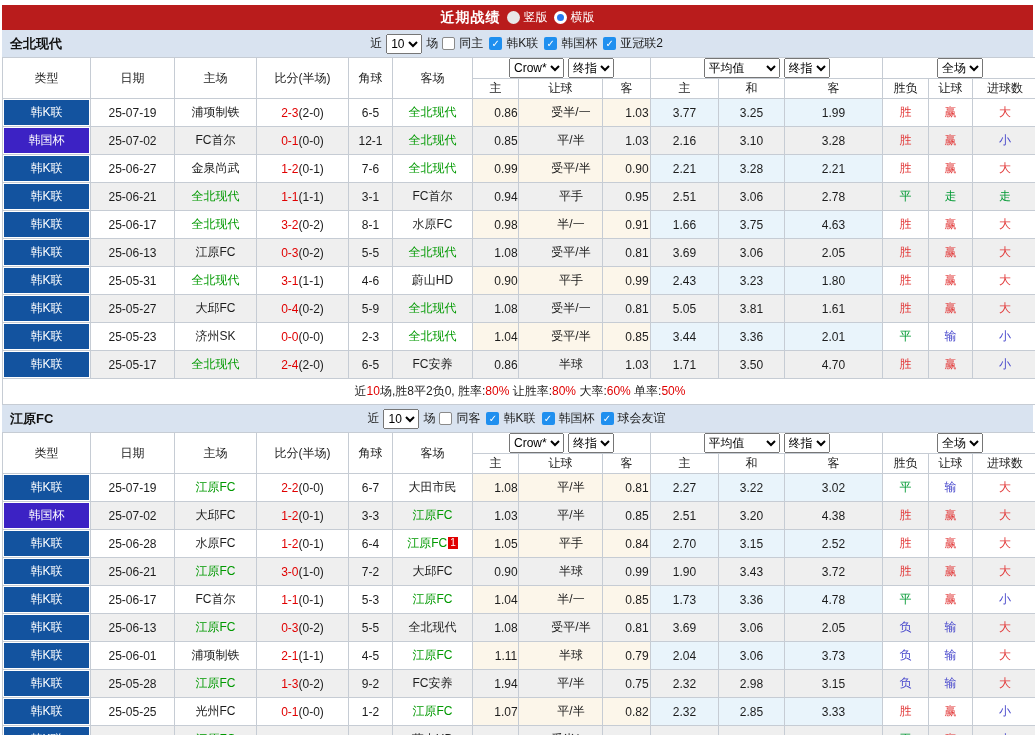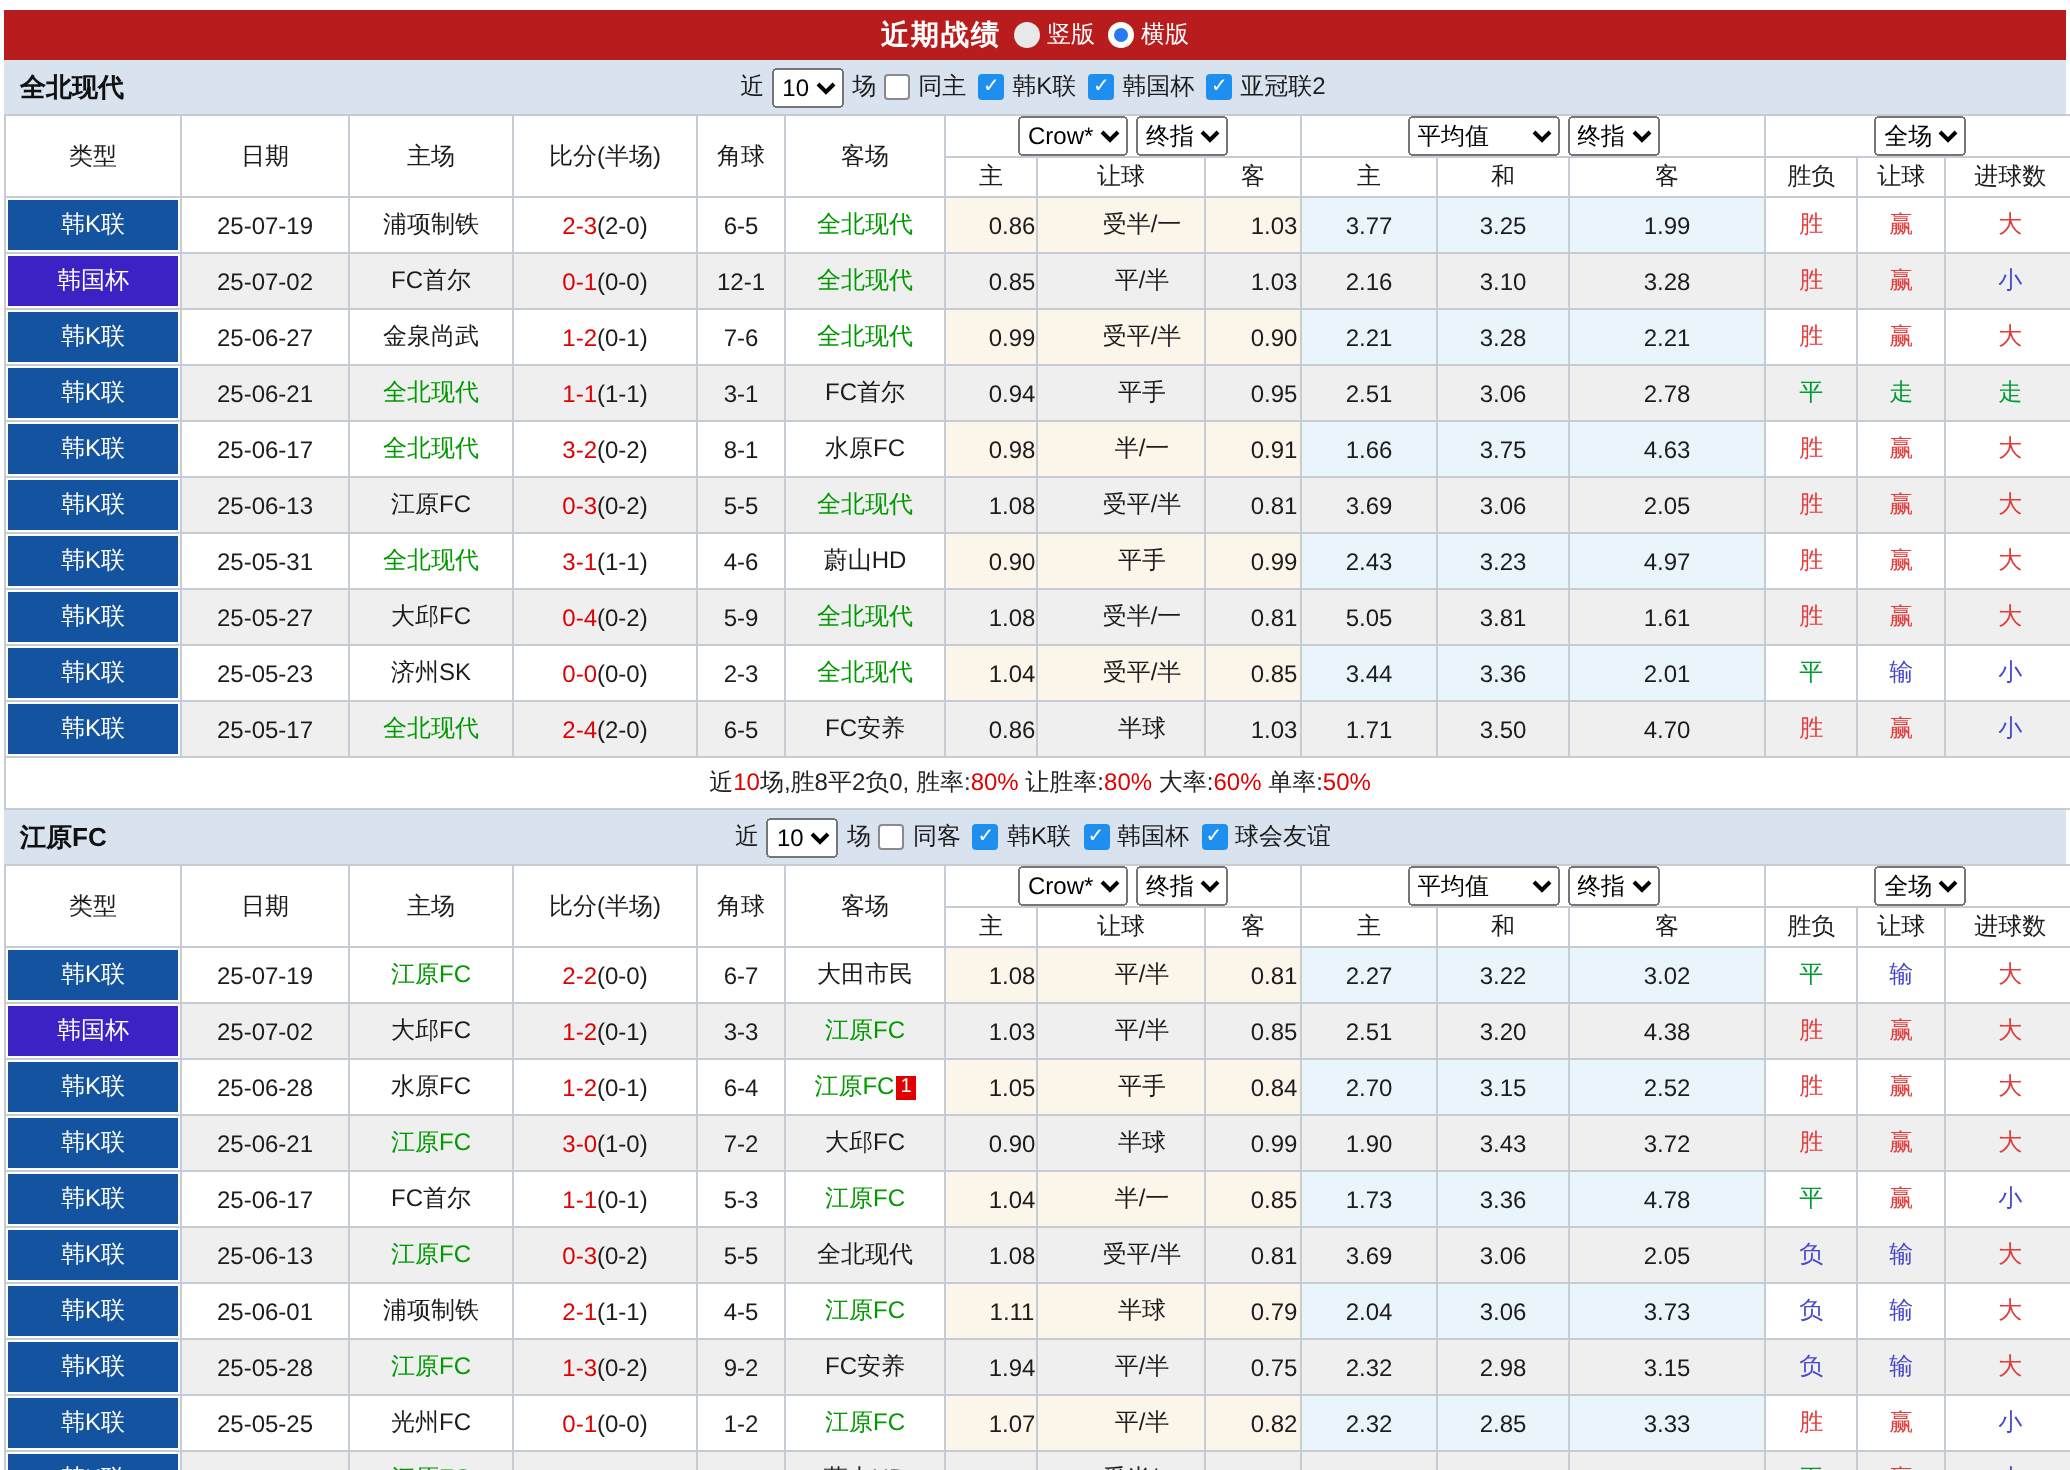--- a/index.html
+++ b/index.html
@@ -249,21 +249,21 @@
     <td>25-05-31</td>
     <td class="hl">全北现代</td>
     <td><span class="score-red">3-1</span><span>(1-1)</span></td>
     <td>4-6</td>
     <td><span>蔚山HD</span></td>
     <td class="crow">0.90</td>
     <td class="crow">平手</td>
     <td class="crow">0.99</td>
     <td class="avg">2.43</td>
     <td class="avg">3.23</td>
-    <td class="avg">4.97</td>
+    <td class="avg">1.80</td>
     <td class="red">胜</td>
     <td class="red">赢</td>
     <td class="red">大</td>
   </tr>
         <tr>
     <td class="type">
             <div class="pill">韩K联</div>
           </td>
     <td>25-05-27</td>
     <td>大邱FC</td>

